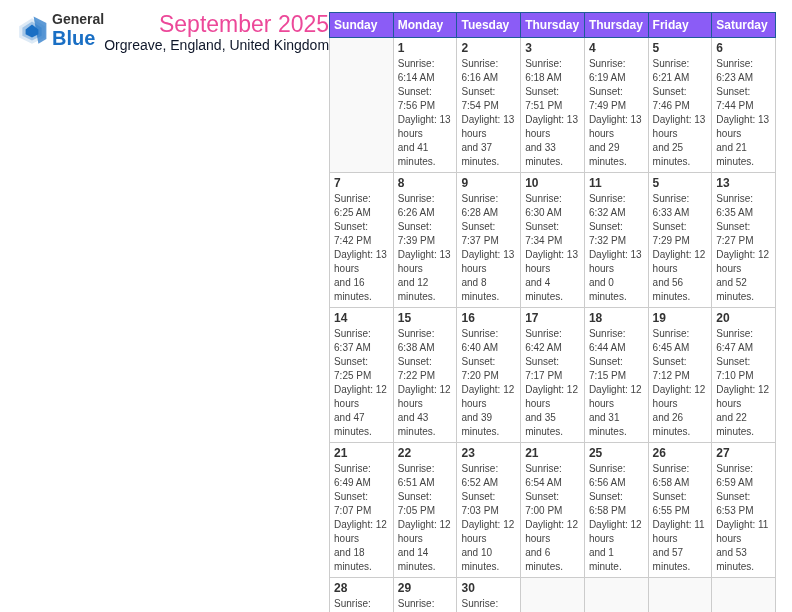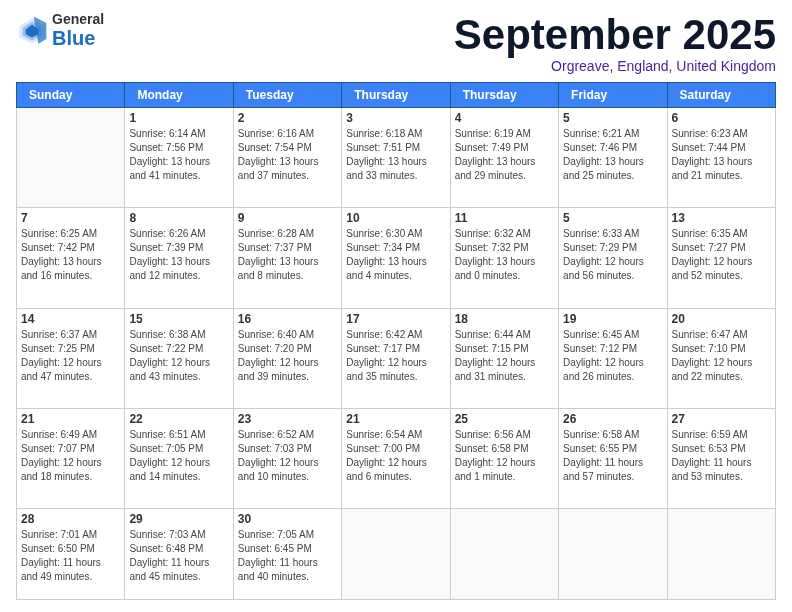--- a/index.html
+++ b/index.html
@@ -8,21 +8,20 @@
       height: 612px;
       font-family: Arial, sans-serif;
       background: #fff;
       overflow: hidden;
     }
     .page {
       width: 792px;
       height: 612px;
       padding: 12px 16px 12px 16px;
       display: flex;
-      flex-direction: column;
     }
     .header {
       display: flex;
       justify-content: space-between;
       align-items: flex-start;
       margin-bottom: 8px;
     }
     .logo {
       display: flex;
       align-items: center;
@@ -44,42 +43,42 @@
       color: #1a6fc4;
     }
     .logo-icon {
       width: 32px;
       height: 32px;
     }
     .title-section {
       text-align: right;
     }
     .month-title {
-      font-size: 42px;
-      font-weight: bold;
-      color: #0f172a;
+      font-size: 23px;
+      font-weight: normal;
+      color: #ec4899;
       line-height: 1.1;
     }
     .location {
       font-size: 14px;
-      color: #4c1d95;
+      color: #0f172a;
     }
     .calendar {
       flex: 1;
       border: 1px solid #ccc;
       border-collapse: collapse;
       width: 100%;
       table-layout: fixed;
     }
     .calendar th {
-      background: #3b82f6;
+      background: #8b5cf6;
       color: #fff;
       font-size: 12px;
       font-weight: bold;
-      padding: 5px 12px;
+      padding: 5px 4px;
       text-align: left;
       border: 1px solid #1e5a9a;
     }
     .calendar td {
       border: 1px solid #ccc;
       vertical-align: top;
       padding: 3px 4px;
       font-size: 9.5px;
       color: #333;
       width: calc(100% / 7);

